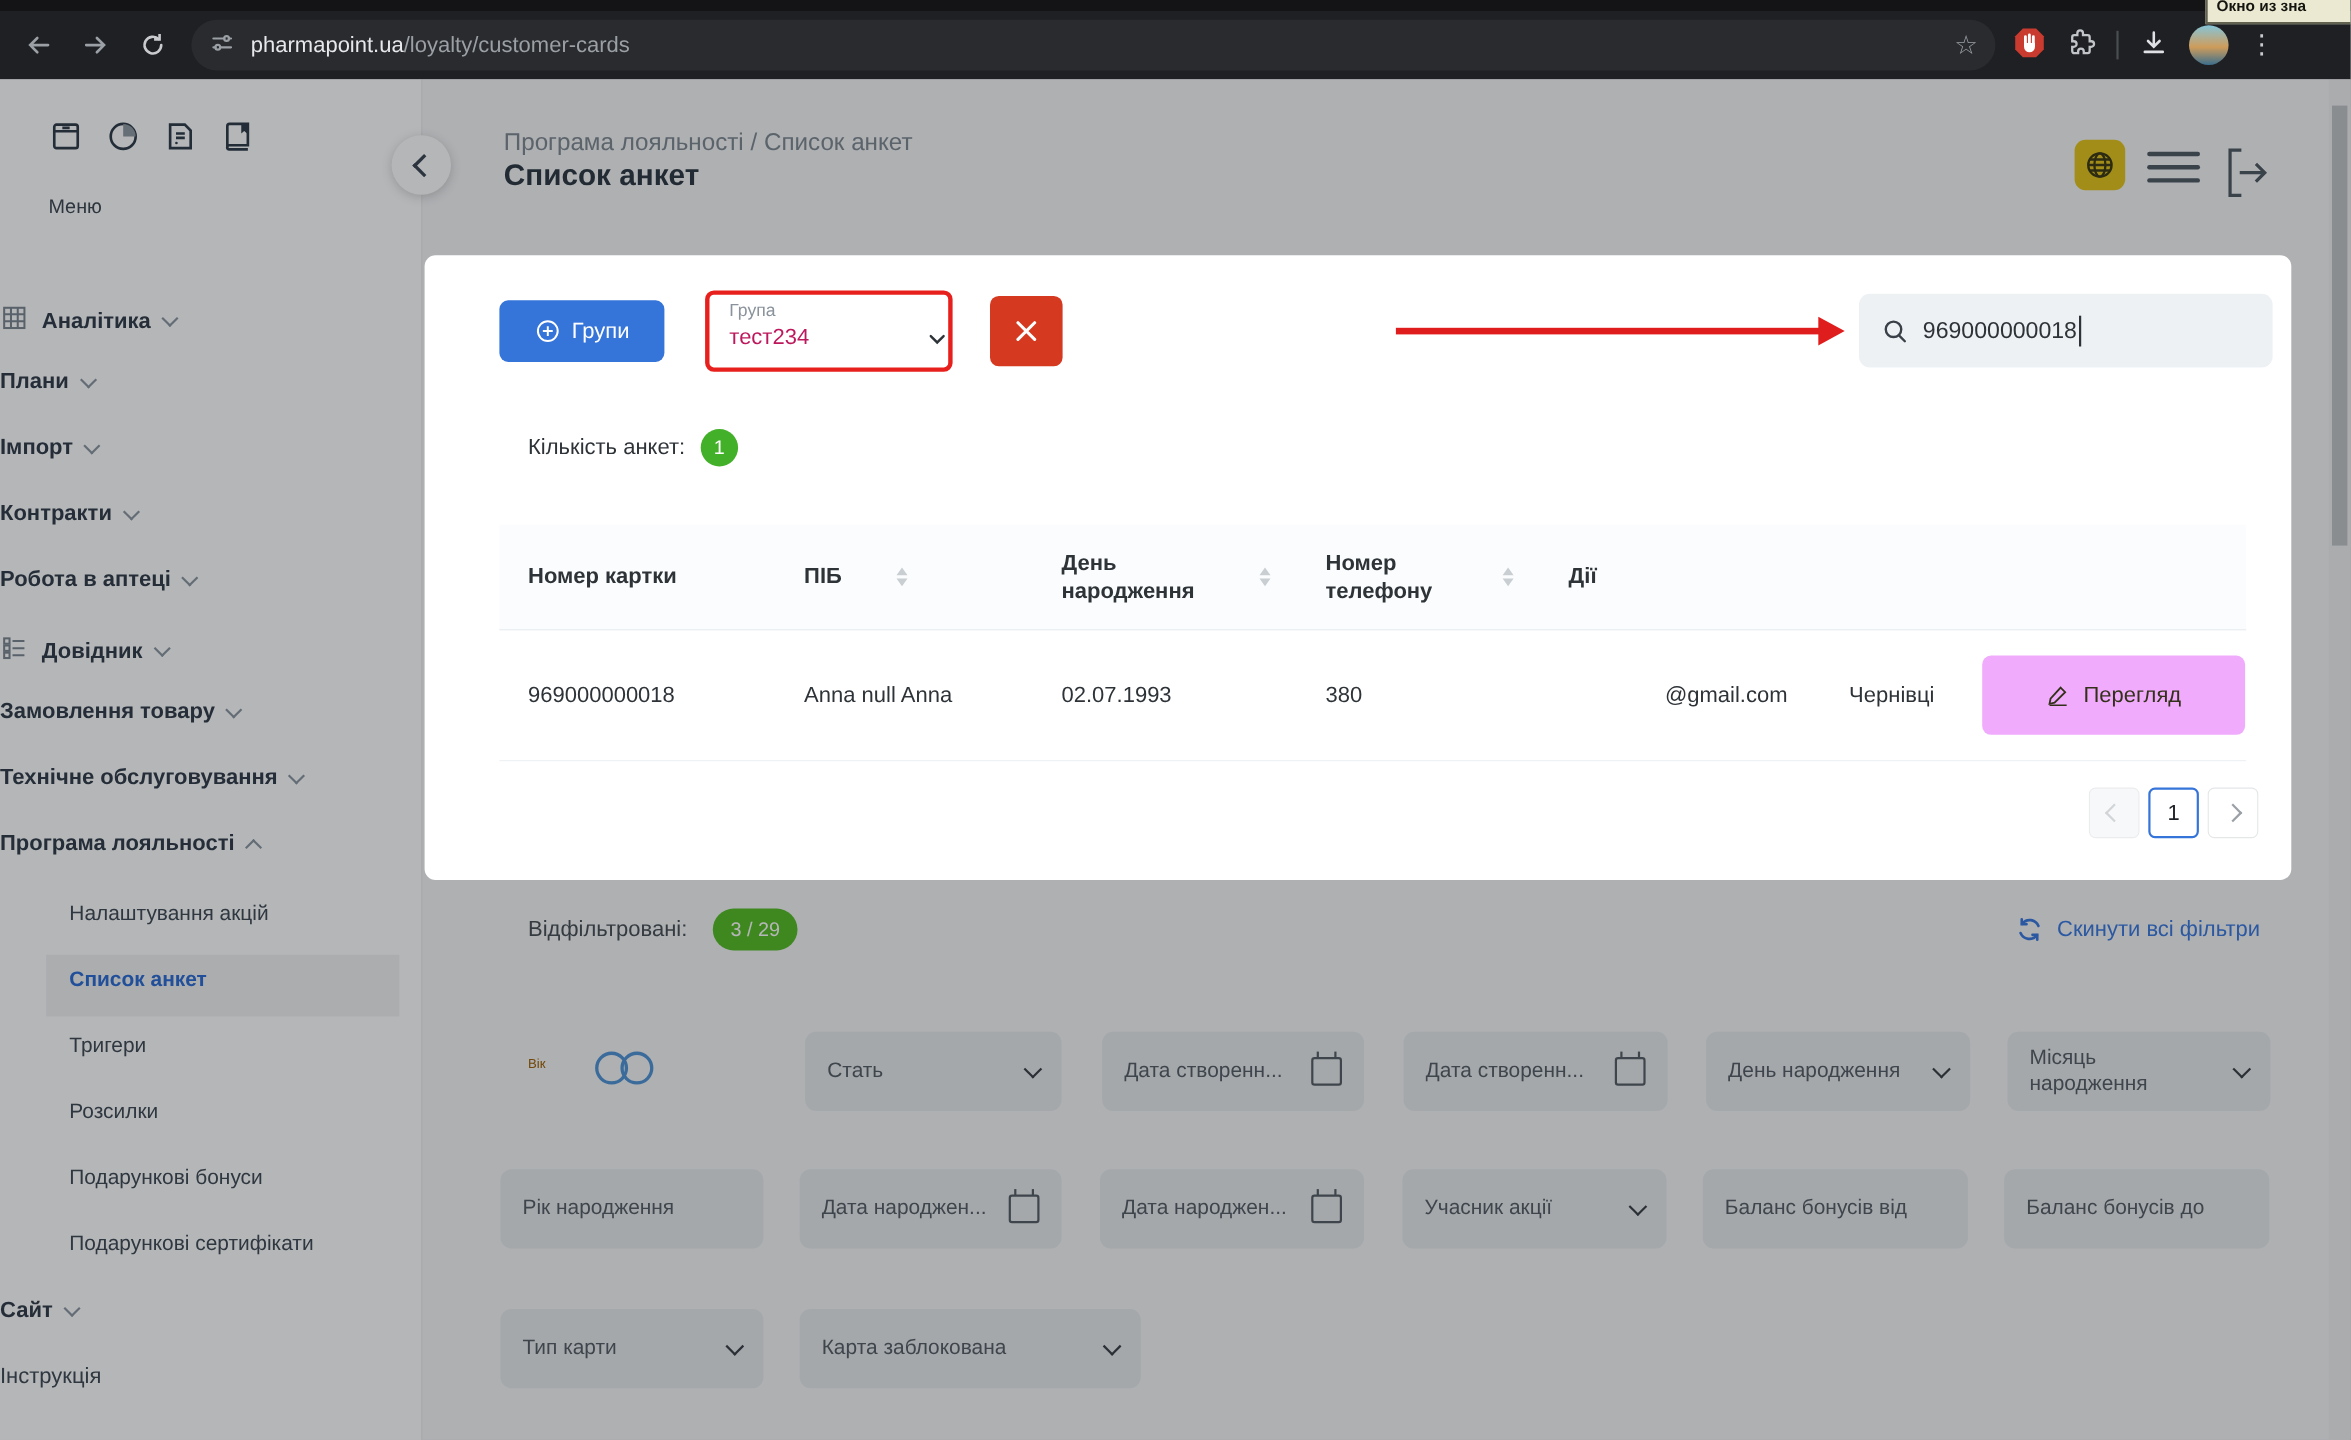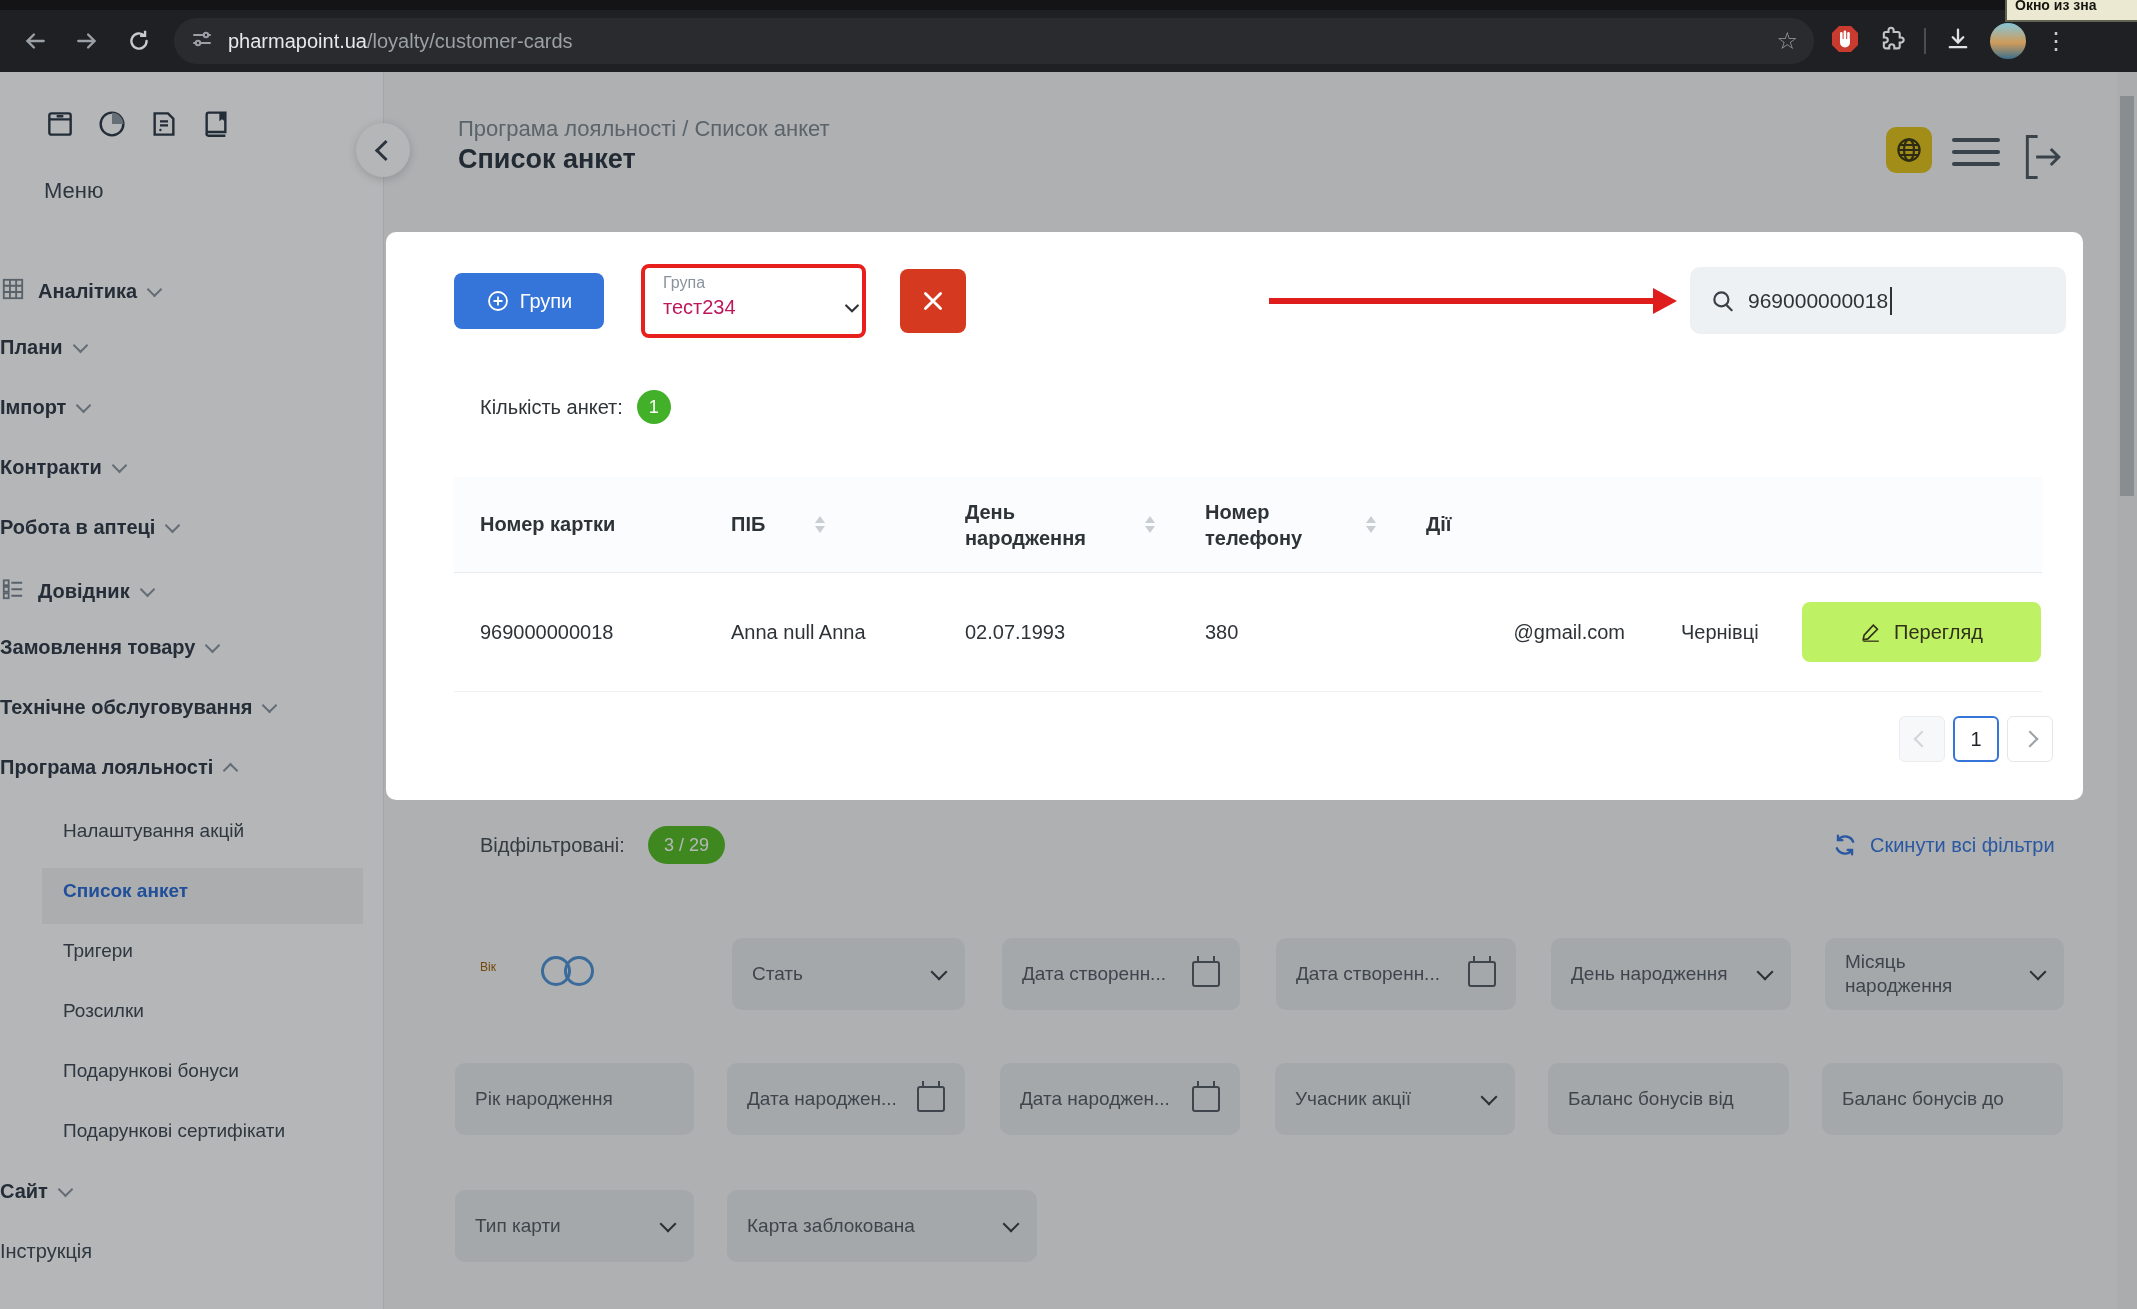--- a/index.html
+++ b/index.html
@@ -25,21 +25,21 @@
 
   .sys-tooltip{position:absolute;left:2005px;top:-14px;height:32px;line-height:34px;z-index:60;
                background:#ece9d2;border:2px solid #62625032;border:2px solid #626250;color:#15150f;
                font-size:14px;font-weight:bold;padding:0 8px;white-space:nowrap;width:220px;overflow:hidden;}
 
   
   .page{position:absolute;left:0;top:72px;width:2137px;height:1237px;overflow:hidden;background:#f5f6f8;}
 
   .sidebar{position:absolute;left:0;top:0;width:383px;height:1237px;background:#ffffff;border-right:1px solid #e7e9eb;}
   .side-icons{position:absolute;left:44px;top:36px;display:flex;gap:20px;}
-  .menu-label{position:absolute;left:44px;top:106px;font-size:22px;font-weight:500;color:#3d4854;}
+  .menu-label{position:absolute;left:44px;top:106px;font-size:18px;font-weight:500;color:#3d4854;}
   .mitem{position:absolute;display:flex;align-items:center;gap:12px;font-size:20px;font-weight:700;color:#313d4a;}
   .msub{position:absolute;left:63px;font-size:19px;font-weight:400;color:#3f4a56;}
   .msub-active-bg{position:absolute;left:42px;width:321px;height:56px;background:#f1f2f4;}
   .active-link{color:#2b6cd4;font-weight:700;}
   .chev{display:inline-block;width:9px;height:9px;border-right:2px solid #8b97a3;border-bottom:2px solid #8b97a3;
         transform:rotate(45deg);margin-top:-5px;}
   .chev.up{transform:rotate(-135deg);margin-top:5px;}
   .collapse-btn{position:absolute;left:356px;top:51px;width:54px;height:54px;border-radius:50%;background:#fff;
         box-shadow:0 2px 10px rgba(0,0,0,.18);display:flex;align-items:center;justify-content:center;}
   .collapse-btn .c{width:12px;height:12px;border-left:3px solid #3a4653;border-bottom:3px solid #3a4653;
@@ -107,21 +107,21 @@
   .sort{display:inline-flex;flex-direction:column;gap:3px;margin-left:14px;flex:none;}
   .sort i{display:block;width:0;height:0;border:5.5px solid transparent;}
   .sort i.u{border-bottom:7px solid #c9ced3;border-top:none;}
   .sort i.d{border-top:7px solid #c9ced3;border-bottom:none;}
   .sort.far{margin-left:auto;margin-right:24px;}
   .trow{display:flex;height:118px;border-bottom:1px solid #eef1f4;align-items:center;}
   .td{padding-left:26px;box-sizing:border-box;font-size:20px;color:#2e3338;}
   .c1{width:251px;} .c2{width:234px;gap:36px;} .c3{width:240px;} .c4{width:221px;}
   .c5{width:255px;} .c6{width:124px;} .c7{width:263px;}
   .td.c5{display:flex;justify-content:flex-end;padding-right:30px;padding-left:0;}
-  .btn-view{margin-left:23px;width:239px;height:60px;border-radius:8px;background:#bef264;border:none;
+  .btn-view{margin-left:23px;width:239px;height:72px;border-radius:8px;background:#f0abfc;border:none;
         display:flex;align-items:center;justify-content:center;gap:12px;font-size:20px;font-weight:500;color:#33301a;
         font-family:inherit;}
   .pager{position:absolute;left:1513px;top:484px;display:flex;gap:8px;}
   .pg{width:46px;height:46px;border-radius:6px;display:flex;align-items:center;justify-content:center;box-sizing:border-box;}
   .pg.prev{background:#f7f8f9;border:1px solid #ebecee;}
   .pg.cur{background:#fff;border:2px solid #3574d8;font-size:20px;color:#1f2328;}
   .pg.next{background:#fff;border:1px solid #e4e6e8;}
   .pchev{width:10px;height:10px;border-right:2.4px solid #9aa0a6;border-bottom:2.4px solid #9aa0a6;}
   .pchev.l{transform:rotate(135deg);border-color:#d2d5d8;}
   .pchev.r{transform:rotate(-45deg);}

